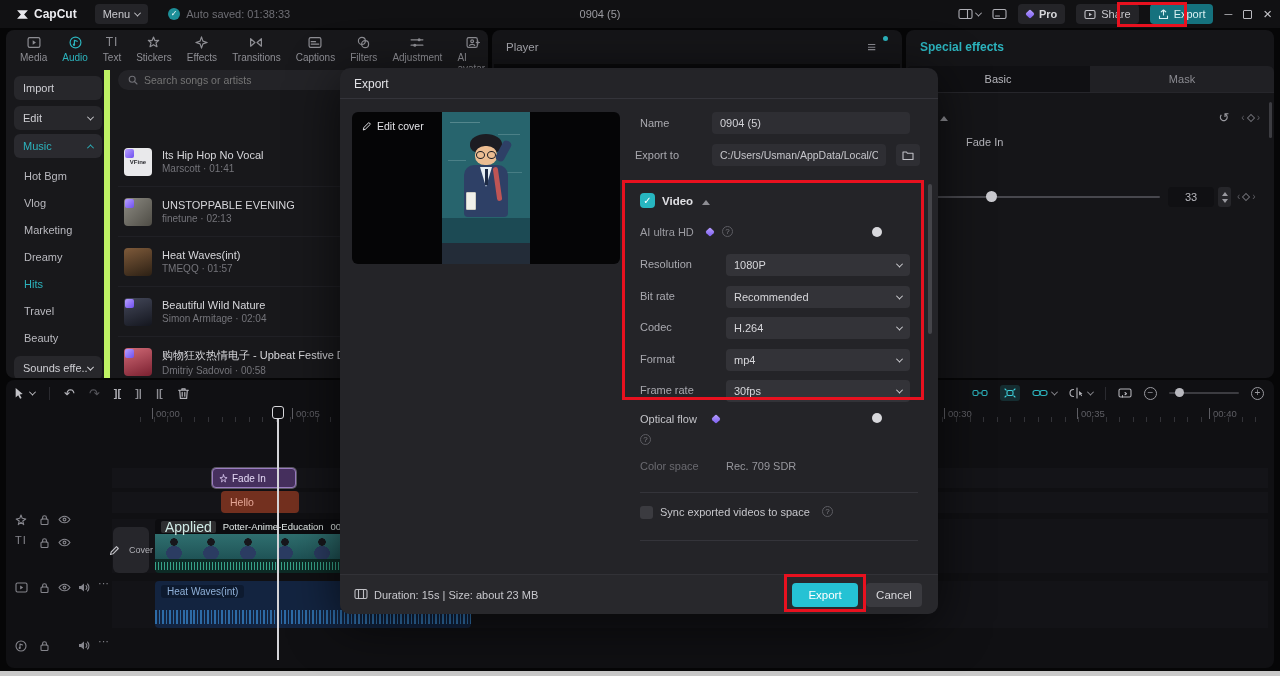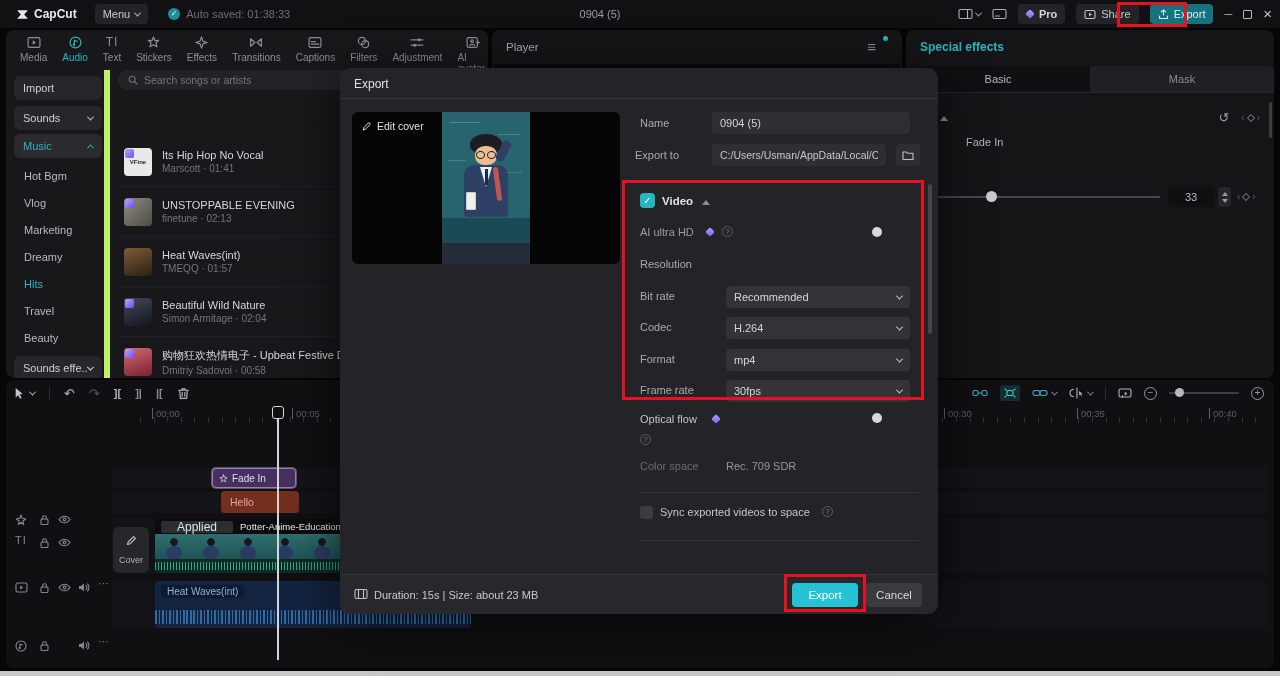--- a/index.html
+++ b/index.html
@@ -192,21 +192,21 @@
           </span>
         <span>AI avatar</span>
       </div>
     </div>
 
     <div class="abs" style="left:0;top:40px;width:104px;height:308px;border-right:6px solid #bef264">
       <div class="side-pill" style="top:6px">
           <span>Import</span>
         </div>
       <div class="side-pill" style="top:36px">
-          <span>Sounds</span>
+          <span>Edit</span>
           <span class="chev"></span>
         </div>
       <div class="side-pill" style="top:64px;background:#2a2a2f;color:#2cb3bd">
           <span>Music</span>
           <span class="chev up"></span>
         </div>
       <span class="side-plain" style="top:100px">Hot Bgm</span>
       <span class="side-plain" style="top:127px">Vlog</span>
       <span class="side-plain" style="top:154px">Marketing</span>
       <span class="side-plain" style="top:181px">Dreamy</span>
@@ -462,21 +462,21 @@
         </span>
       <span class="abs ic" style="left:72px;top:218px">
           <svg class="s" width="12" height="11" viewBox="0 0 12 11">
             <path class="fl" d="M1 4h2L6 1.5v8L3 7H1z"></path>
             <path d="M8 3.5a3 3 0 010 4M9.5 2a5 5 0 010 7"></path>
           </svg>
         </span>
       <span class="abs" style="left:92px;top:213px;font-size:11px">···</span>
     </div>
 
-    <div class="abs" style="left:107px;top:147px;width:36px;height:46px;background:#26262b;border-radius:6px;display:flex;flex-direction:column;align-items:center;justify-content:center;gap:9px">
+    <div class="abs" style="left:107px;top:147px;width:36px;height:46px;background:#26262b;border-radius:6px;display:flex;flex-direction:row;align-items:center;justify-content:center;gap:9px">
       <span class="ic" style="color:#c0c0c6">
           <svg class="s" width="11" height="11" viewBox="0 0 11 11">
             <path d="M1.5 9.5l.7-2.5L7.5 1.7l1.8 1.8L4 8.8z"></path>
           </svg>
         </span>
       <span style="font-size:9px;color:#b0b0b6">Cover</span>
     </div>
 
     <div class="abs" style="left:206px;top:88px;width:84px;height:20px;background:#46305e;border:1px solid #9a7cc0;border-radius:4px;display:flex;align-items:center;gap:4px;padding:0 6px;box-shadow:0 0 0 1px rgba(230,220,245,.35)">
       <span class="ic" style="color:#d9c8f0">
@@ -485,21 +485,21 @@
           </svg>
         </span>
       <span style="font-size:10px;color:#e3d7f4">Fade In</span>
     </div>
     <div class="abs" style="left:215px;top:111px;width:78px;height:22px;background:#73301f;border-radius:4px;display:flex;align-items:center;padding:0 9px">
       <span style="font-size:10.5px;color:#e5a697">Hello</span>
     </div>
 
     <div class="abs" style="left:149px;top:139px;width:316px;height:54px;border-radius:4px;overflow:hidden">
       <div style="height:15px;background:rgba(8,8,10,.6);display:flex;align-items:center;gap:7px;padding:0 6px">
-        <span style="font-size:12px;color:#cfe9e4;background:rgba(255,255,255,.14);padding:0 16px;border-radius:2px;line-height:12px">Applied</span>
+        <span style="font-size:14px;color:#cfe9e4;background:rgba(255,255,255,.14);padding:0 4px;border-radius:2px;line-height:12px">Applied</span>
         <span style="font-size:9.5px;color:#e4ebe9">Potter-Anime-Education</span>
         <span style="font-size:9.5px;color:#dde4e2">00:00:14:25</span>
       </div>
       <div style="height:25px;background:linear-gradient(#2f6f6f,#1f5356);background-image:radial-gradient(circle at 19px 8px,#17171c 0 3.5px,rgba(0,0,0,0) 4px),radial-gradient(ellipse 8px 7px at 19px 19px,#2b3c62 0 99%,rgba(0,0,0,0) 100%),linear-gradient(#2f6f6f,#1f5356);background-size:37px 25px,37px 25px,100% 100%;background-repeat:repeat-x,repeat-x,no-repeat"></div>
       <div style="height:14px;background:#0d2b26;display:flex;align-items:center">
         <i style="width:100%;height:8px;background:repeating-linear-gradient(90deg,#37a389 0 1px,transparent 1px 3px)"></i>
       </div>
     </div>
 
     <div class="abs" style="left:149px;top:201px;width:316px;height:47px;background:#132440;border-radius:4px;overflow:hidden">
@@ -562,20 +562,24 @@
     <span class="abs cbx" style="left:300px;top:125px"></span>
     <span class="abs" style="left:322px;top:127px;font-size:11.5px;font-weight:bold;color:#e0e0e4">Video</span>
     <i class="abs" style="left:362px;top:132px;width:0;height:0;border-left:4px solid transparent;border-right:4px solid transparent;border-bottom:5px solid #8e8e94"></i>
 
     <span class="abs" style="left:300px;top:158px;font-size:11px;color:#9c9ca2">AI ultra HD</span>
     <span class="abs gem" style="left:366px;top:160px"></span>
     <span class="abs qc" style="left:382px;top:158px"></span>
     <span class="abs toggle" style="left:530px;top:157px"></span>
 
     <span class="abs field-label" style="left:300px;top:190px">Resolution</span>
+    <div class="select" style="left:386px;top:186px;width:184px">
+        <span>1080P</span>
+        <span class="chev"></span>
+      </div>
     <span class="abs field-label" style="left:300px;top:222px">Bit rate</span>
     <div class="select" style="left:386px;top:218px;width:184px">
         <span>Recommended</span>
         <span class="chev"></span>
       </div>
     <span class="abs field-label" style="left:300px;top:253px">Codec</span>
     <div class="select" style="left:386px;top:249px;width:184px">
         <span>H.264</span>
         <span class="chev"></span>
       </div>

